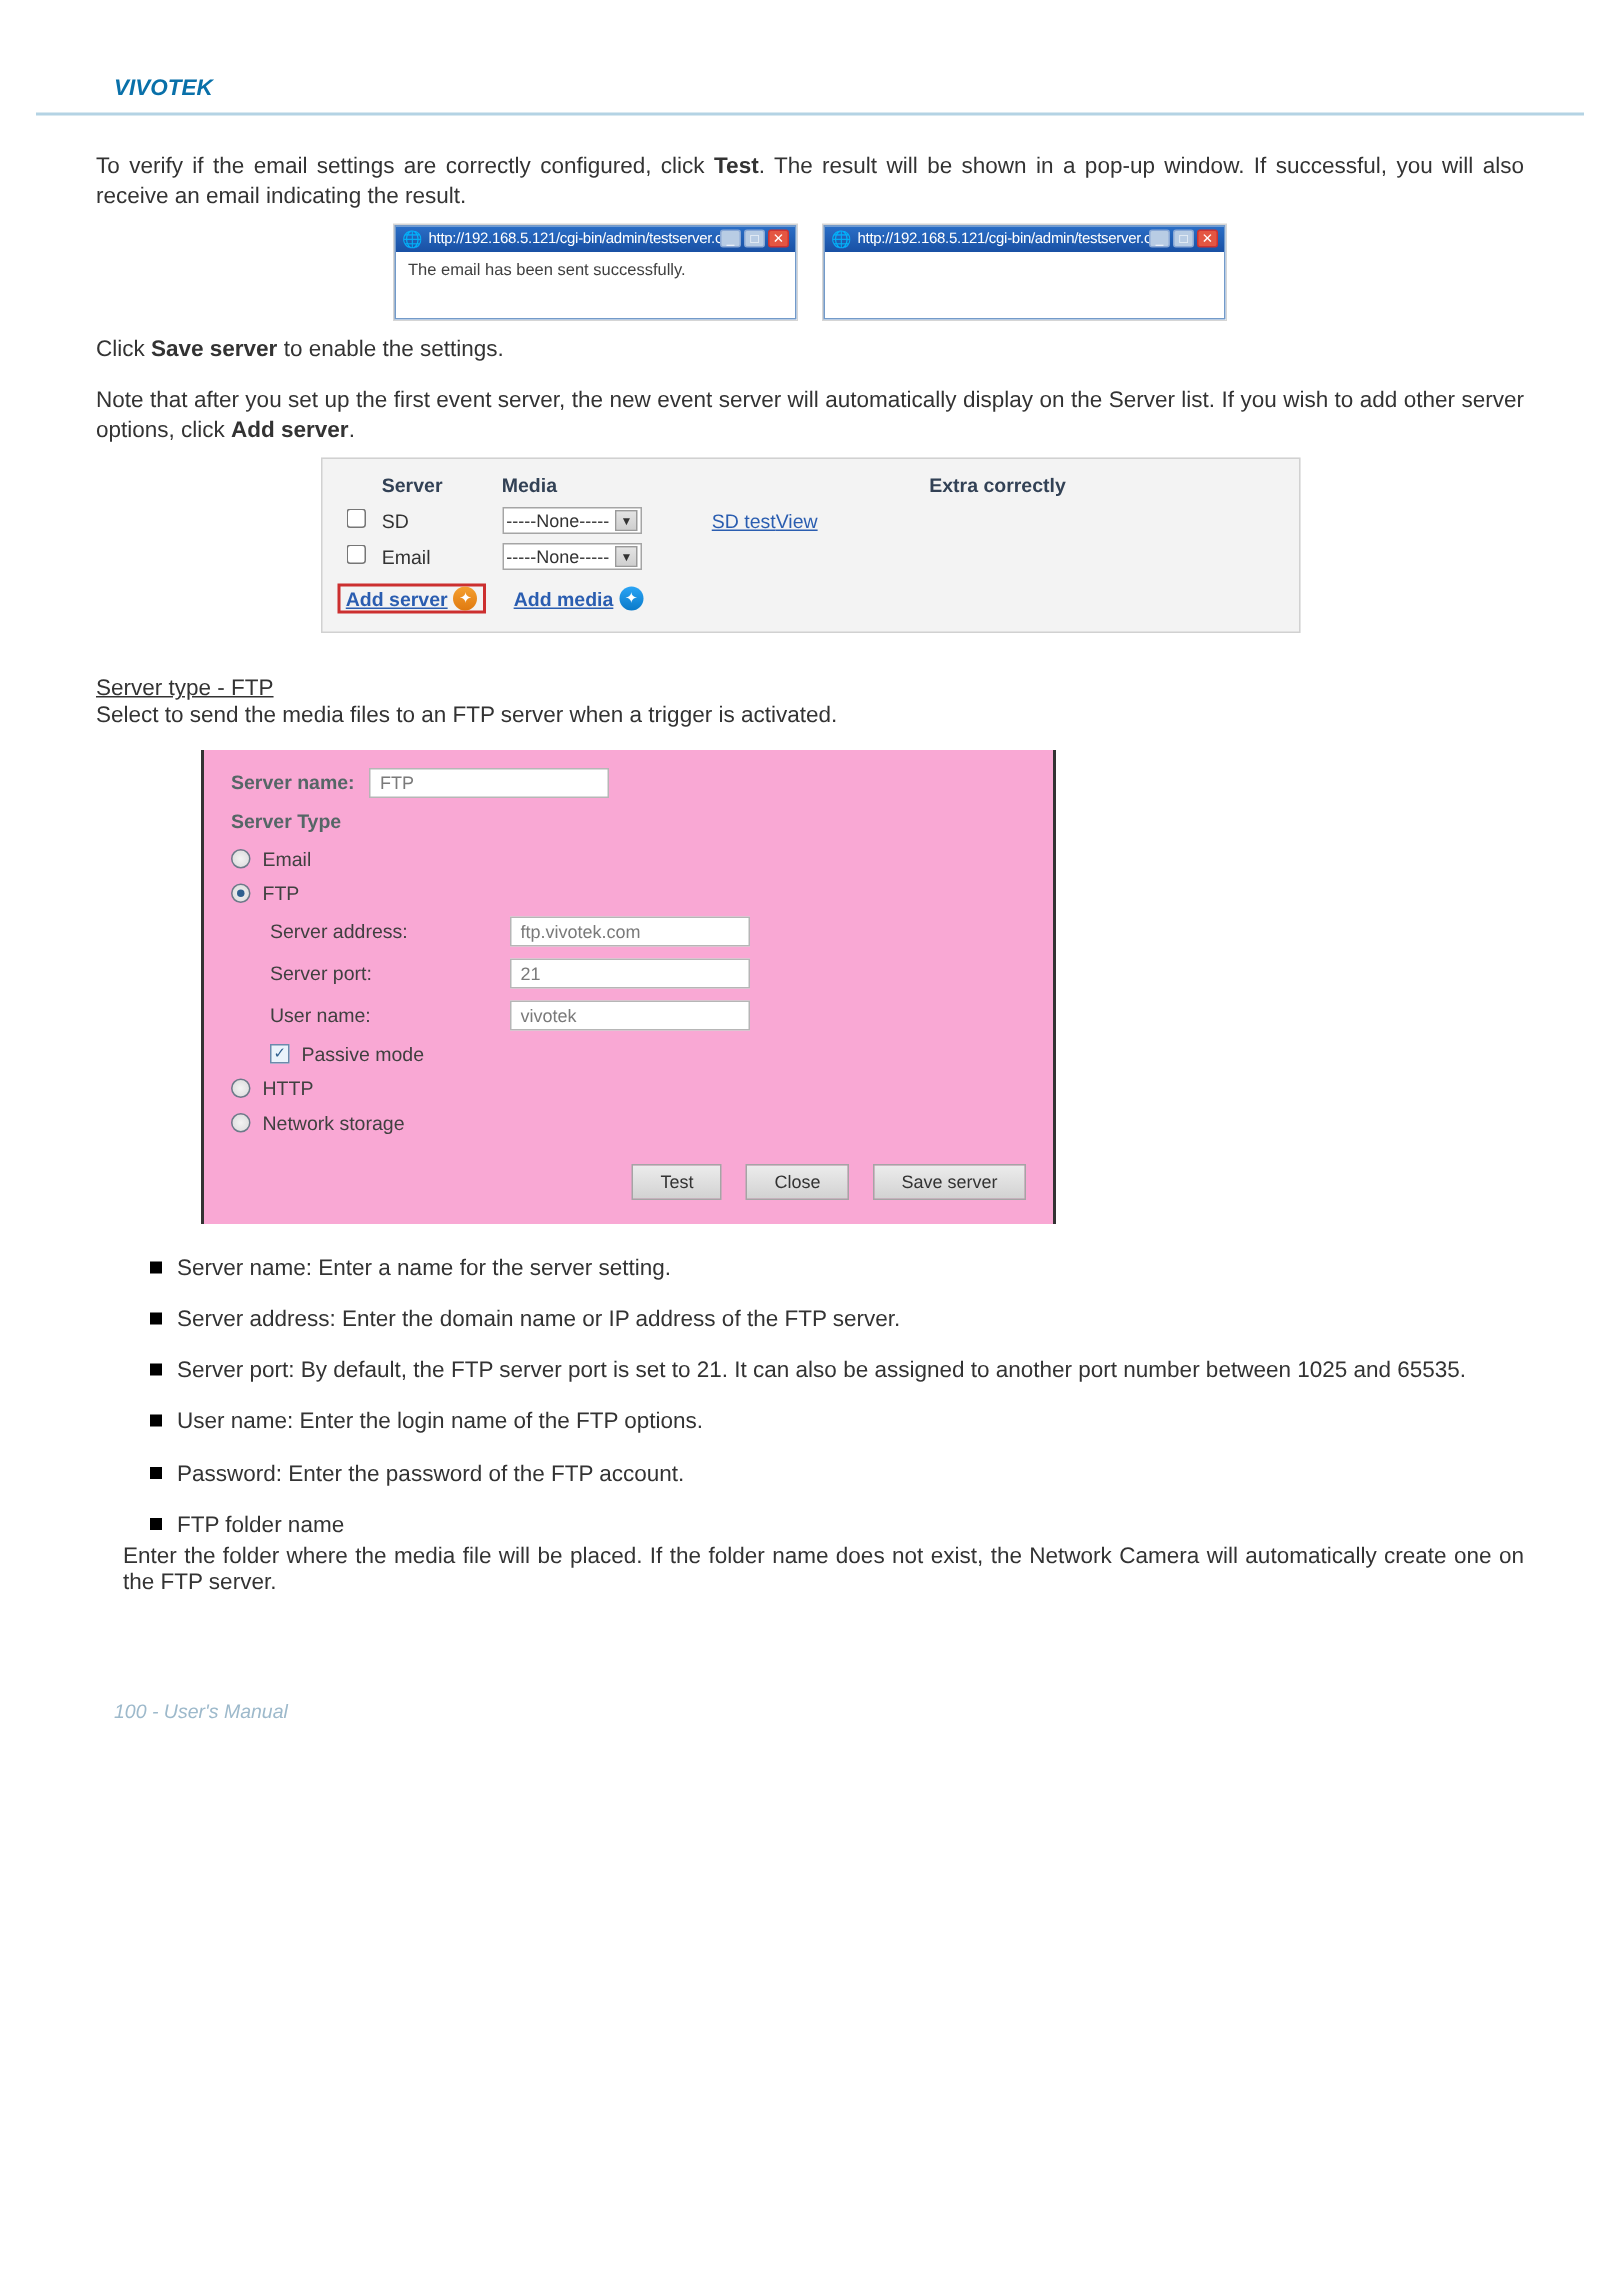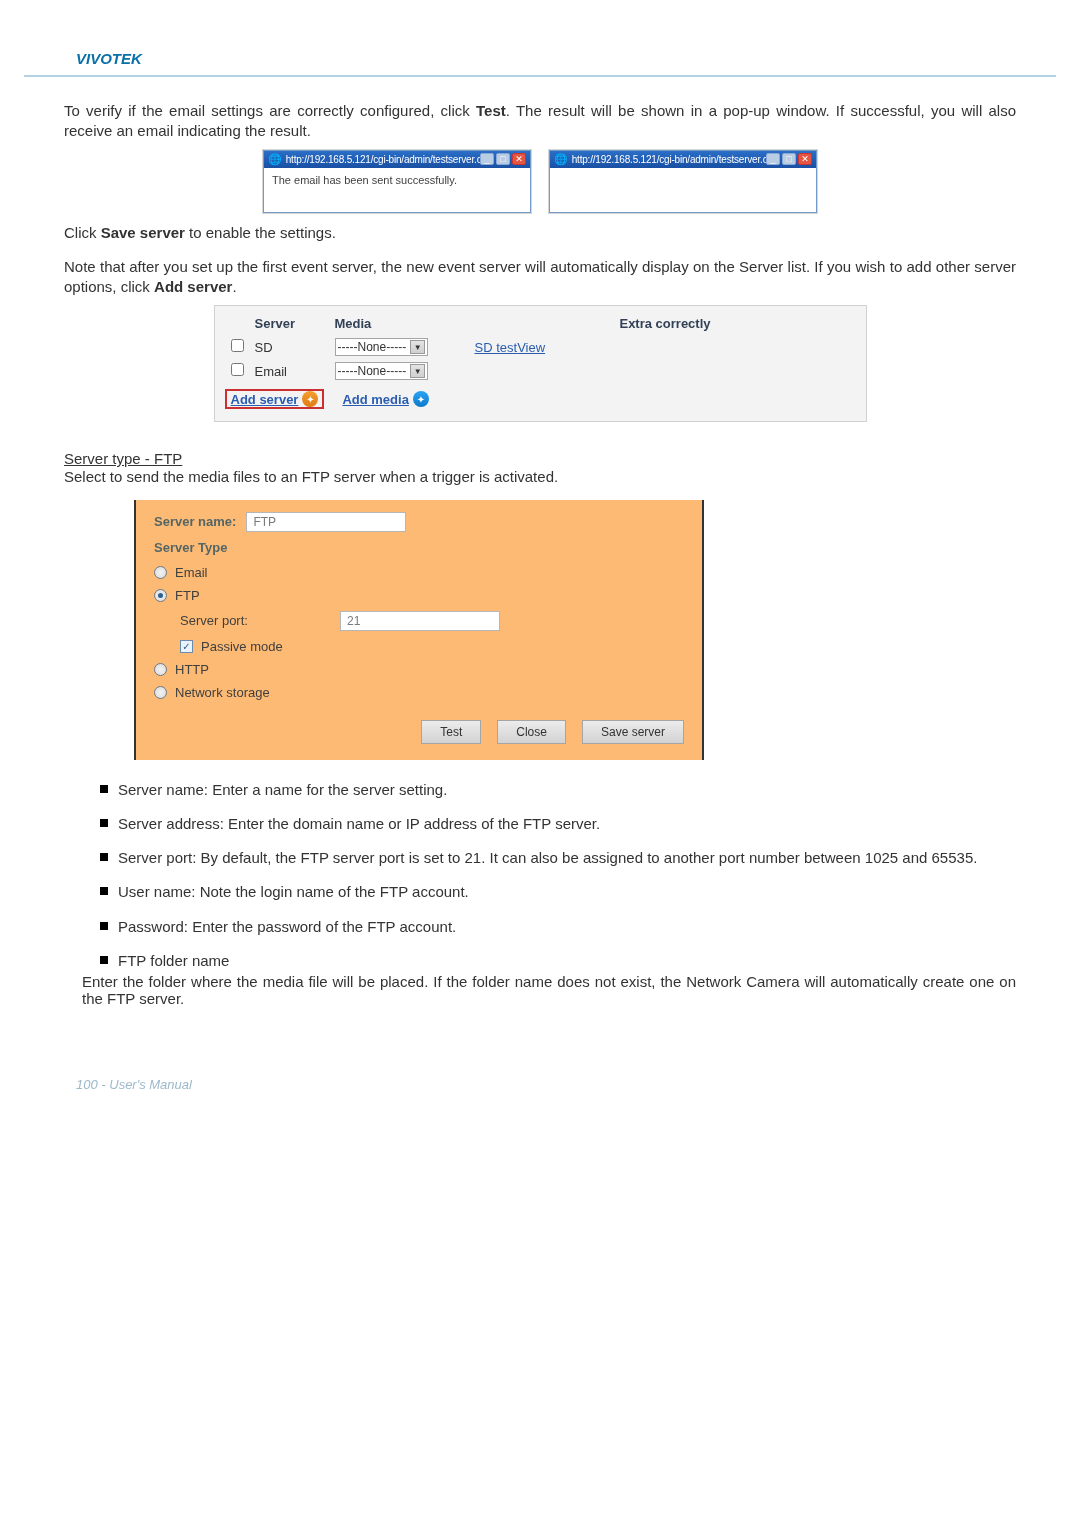--- a/index.html
+++ b/index.html
@@ -178,21 +178,21 @@
 .circle-orange { background: linear-gradient(#f5a030,#e07a10); }
 .circle-blue { background: linear-gradient(#2aa4f5,#0a7ac9); }
 
 .section-title {
   text-decoration: underline;
   margin-top: 28px;
 }
 .ftp-panel {
   width: 570px;
   margin: 12px 0 20px 70px;
-  background: #fdba74;
+  background: #f9a8d4;
   border-left: 2px solid #333;
   border-right: 2px solid #333;
   padding: 12px 18px 16px;
   font-size: 13px;
   color: #404040;
 }
 .ftp-row {
   display: flex;
   align-items: center;
   margin-bottom: 8px;
@@ -407,22 +407,30 @@
         <span class="radio-dot"></span>
         <span>Email</span>
       </div>
       <div class="radio-row">
         <span class="radio-dot selected"></span>
         <span>FTP</span>
       </div>
 
       <div class="ftp-fields">
         <div class="ftp-field-row">
+          <span class="flabel">Server address:</span>
+          <input class="ftp-input" value="ftp.vivotek.com" style="">
+        </div>
+        <div class="ftp-field-row">
           <span class="flabel">Server port:</span>
           <input class="ftp-input" value="21" style="">
+        </div>
+        <div class="ftp-field-row">
+          <span class="flabel">User name:</span>
+          <input class="ftp-input" value="vivotek" style="">
         </div>
         <div class="ftp-field-row" style="align-items:center;gap:8px">
           <span class="checkbox-sq">✓</span>
           <span>Passive mode</span>
         </div>
       </div>
 
       <div class="radio-row">
         <span class="radio-dot"></span>
         <span>HTTP</span>
@@ -447,21 +455,21 @@
       <div class="bullet-item">
         <span class="bullet-sq"></span>
         <span class="bullet-text">Server address: Enter the domain name or IP address of the FTP server.</span>
       </div>
       <div class="bullet-item">
         <span class="bullet-sq"></span>
         <span class="bullet-text">Server port: By default, the FTP server port is set to 21. It can also be assigned to another port number between 1025 and 65535.</span>
       </div>
       <div class="bullet-item">
         <span class="bullet-sq"></span>
-        <span class="bullet-text">User name: Note the login name of the FTP account.</span>
+        <span class="bullet-text">User name: Enter the login name of the FTP options.</span>
       </div>
       <div class="bullet-item">
         <span class="bullet-sq"></span>
         <span class="bullet-text">Password: Enter the password of the FTP account.</span>
       </div>
       <div class="bullet-item" style="margin-bottom:2px">
         <span class="bullet-sq"></span>
         <span class="bullet-text">FTP folder name</span>
       </div>
       <div class="bullet-sub">Enter the folder where the media file will be placed. If the folder name does not exist, the Network Camera will automatically create one on the FTP server.</div>

